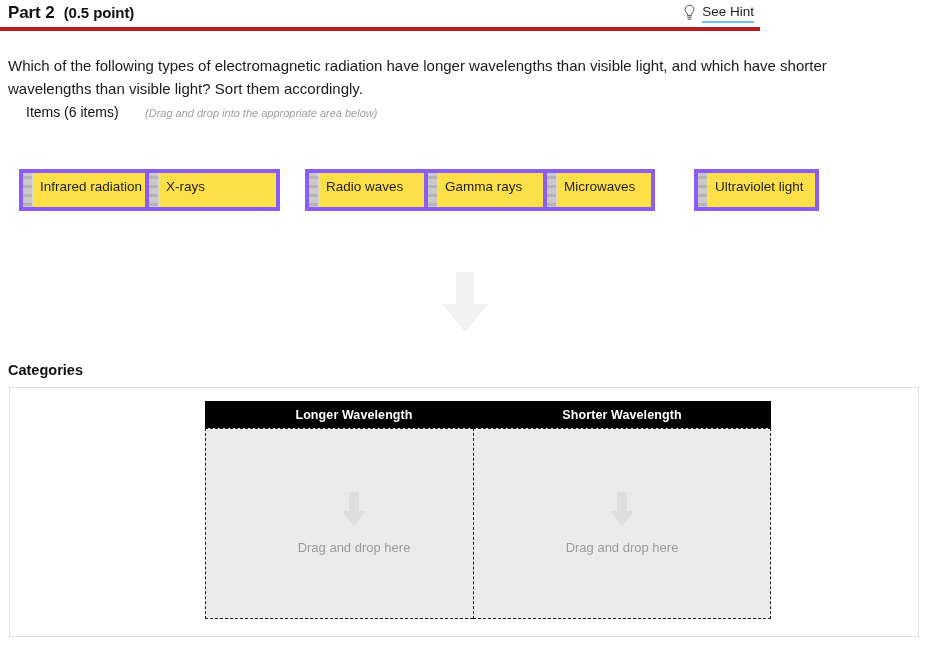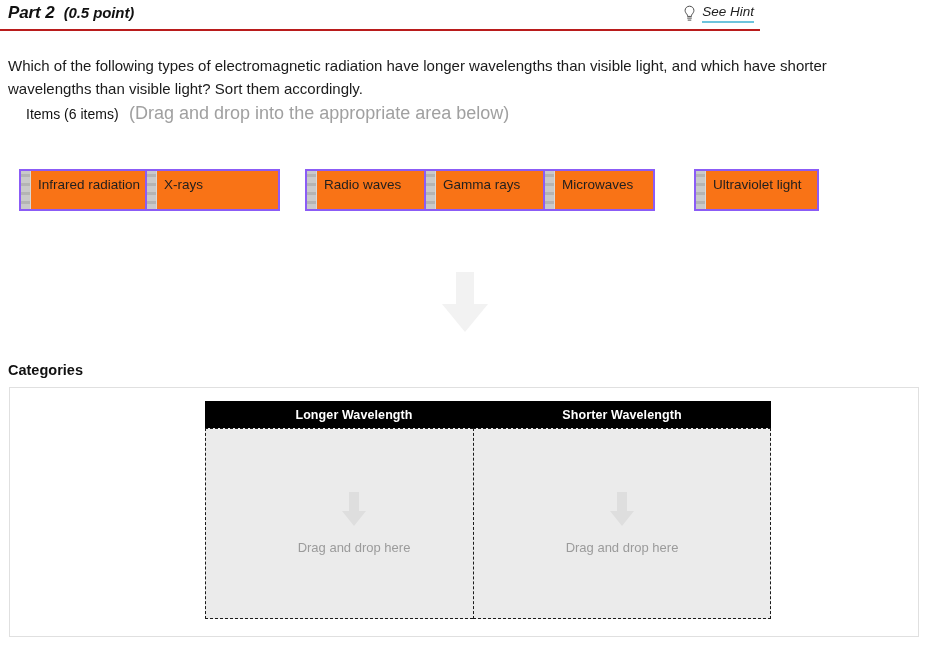--- a/index.html
+++ b/index.html
@@ -16,23 +16,22 @@
     position: relative;
   }
 
   
   .part-header {
     position: absolute;
     left: 0;
     top: 0;
     width: 760px;
     height: 31px;
-    border-bottom: 2px solid #b91c1c;
-    box-sizing: border-box;
-    font-style: italic;
+    border-bottom: 4px solid #b91c1c;
+    box-sizing: border-box;
   }
   .part-title {
     position: absolute;
     left: 8px;
     top: 3px;
     font-size: 17px;
     font-weight: bold;
     color: #111111;
     letter-spacing: -0.1px;
     white-space: nowrap;
@@ -40,21 +39,20 @@
   .part-title .pts {
     margin-left: 9px;
     font-size: 15px;
     font-weight: bold;
   }
   .hint-wrap {
     position: absolute;
     right: 6px;
     top: 4px;
     display: flex;
-    align-items: center;
     gap: 6px;
     cursor: pointer;
   }
   .bulb-icon {
     display: block;
     width: 13px;
     height: 17px;
   }
   .hint-label {
     font-size: 13.5px;
@@ -80,39 +78,40 @@
     left: 26px;
     top: 103px;
     white-space: nowrap;
   }
   .items-label {
     font-size: 14px;
     font-weight: normal;
     color: #111111;
   }
   .items-hint {
-    font-size: 18px;
+    font-size: 11px;
+    font-style: italic;
     color: #a0a0a0;
-    margin-left: 6px;
+    margin-left: 22px;
   }
 
   
   .chips {
     position: absolute;
     left: 19px;
     top: 169px;
     width: 900px;
     height: 44px;
   }
   .chip {
     position: absolute;
     top: 0;
     height: 42px;
-    background: #f97316;
-    border: 2px solid #8b5cf6;
+    background: #fde047;
+    border: 4px solid #8b5cf6;
     box-sizing: border-box;
     display: flex;
     align-items: stretch;
     cursor: move;
   }
   .chip-grip {
     width: 9px;
     flex: 0 0 9px;
     background: #c9c9c9;
     border-right: 1px solid #d8d8d8;

